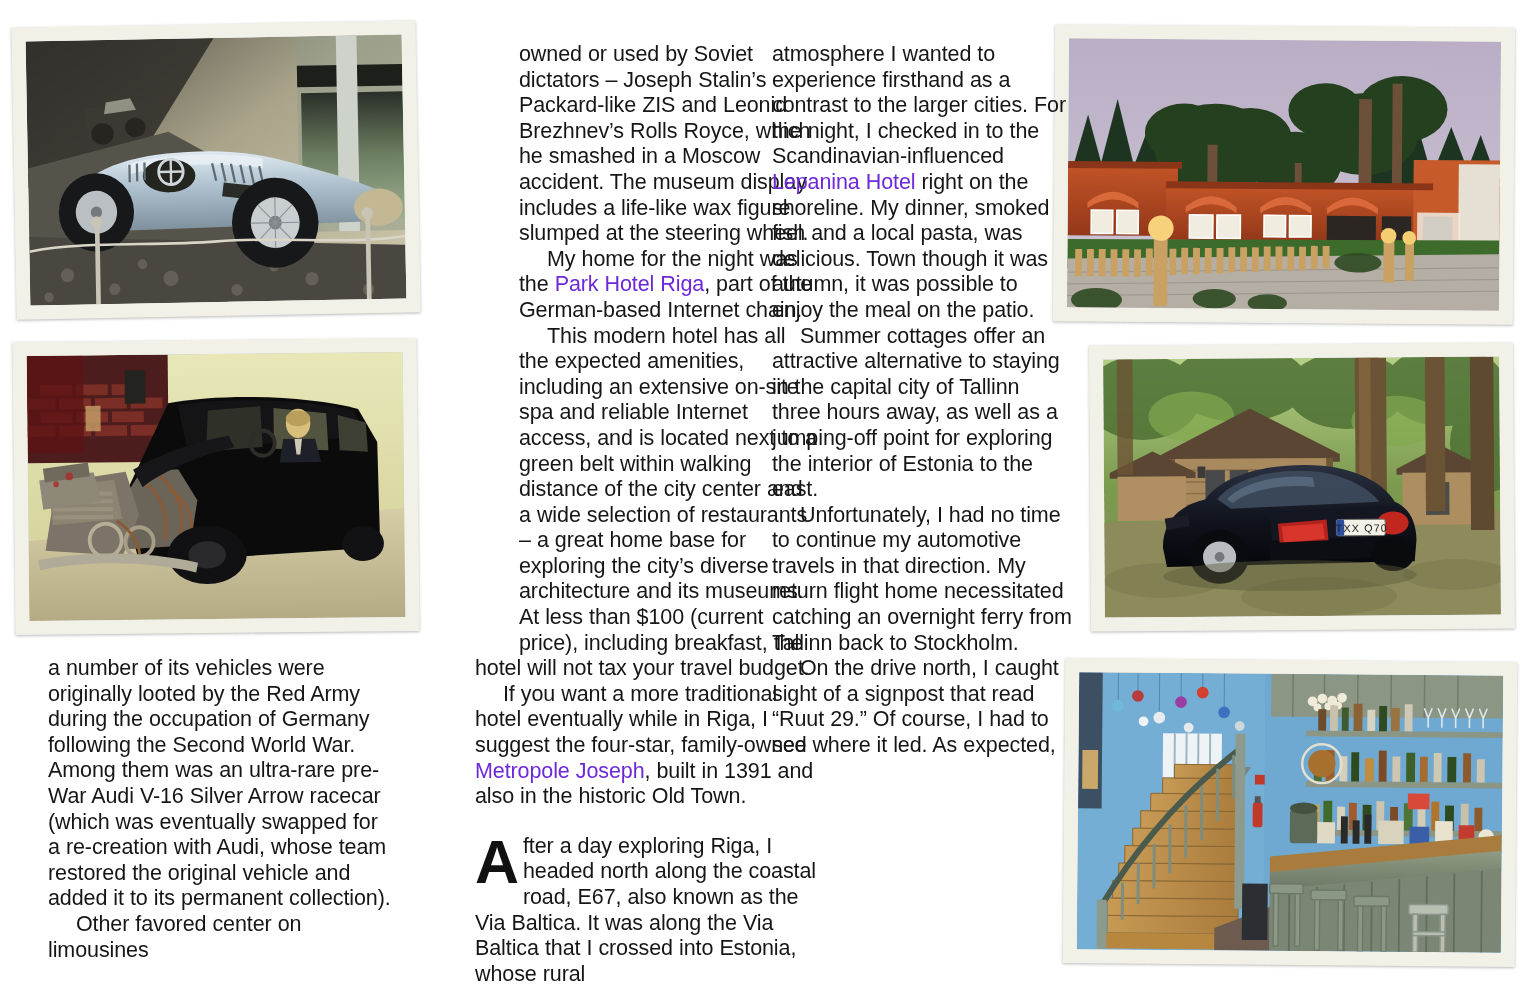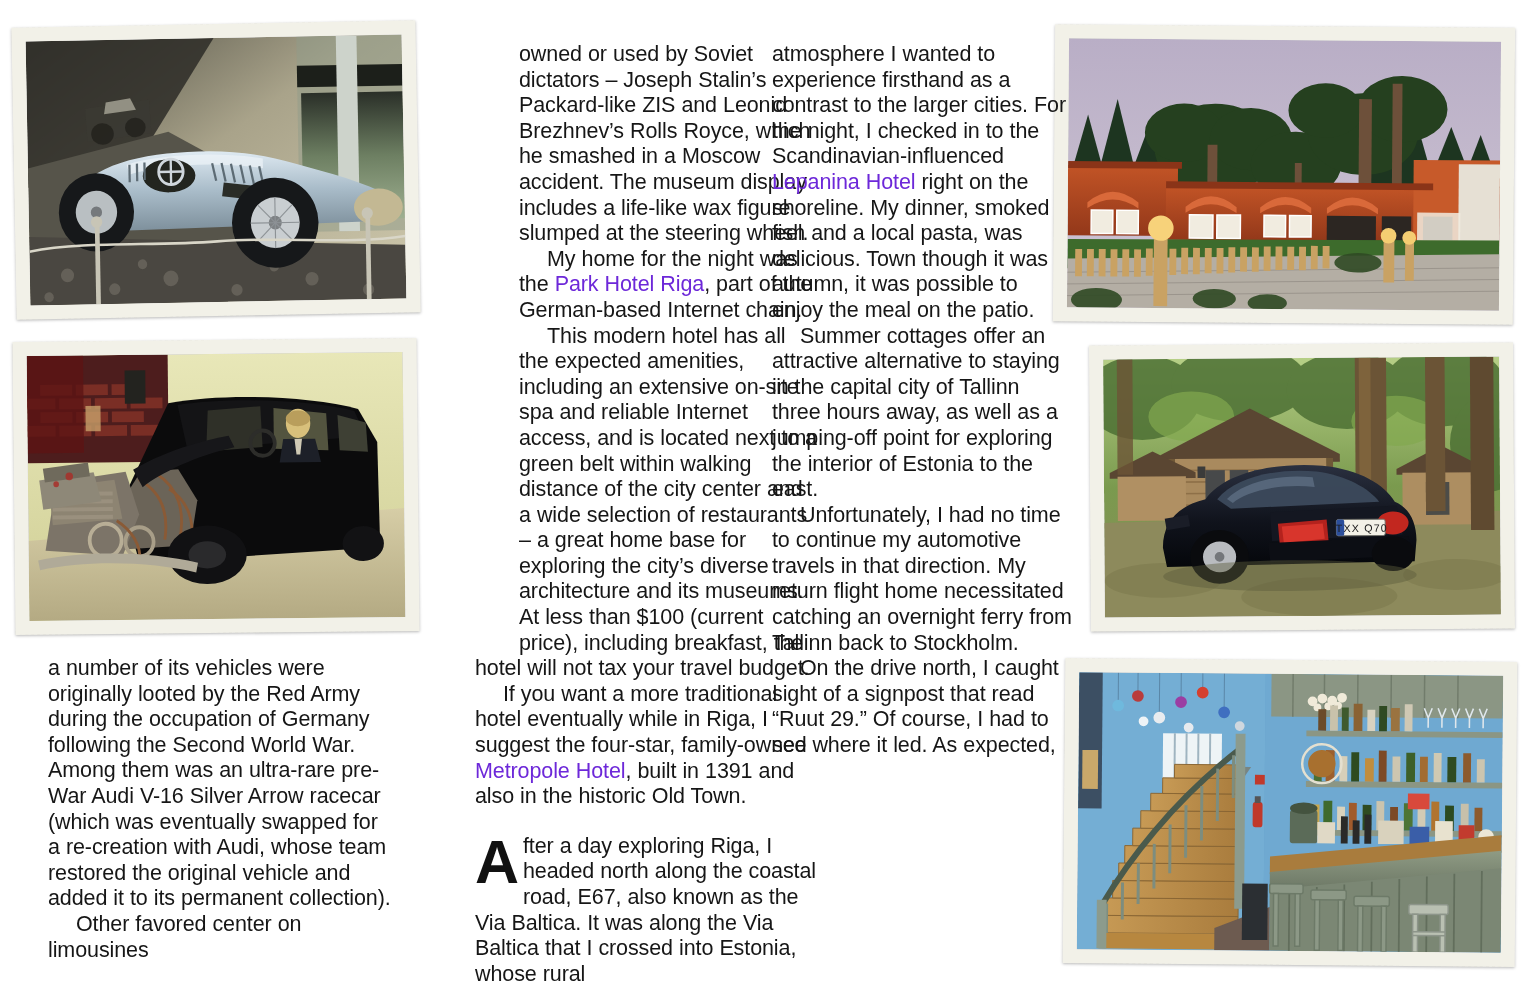--- a/index.html
+++ b/index.html
@@ -727,21 +727,21 @@
     <div class="floatbox" style="height:600px;width:44px;"></div>
 
     <p>owned or used by Soviet dictators – Joseph Stalin’s Packard-like ZIS and Leonid Brezhnev’s Rolls Royce, which he smashed in a Moscow accident. The museum display includes a life-like wax figure slumped at the steering wheel.</p>
 
     <p class="ind"><span>My home for the night was the </span><a class="lnk" href="#">Park Hotel Riga</a><span>, part of the German-based Internet chain.</span></p>
 
     <p class="ind">This modern hotel has all the expected amenities, including an extensive on-site spa and reliable Internet access, and is located next to a green belt within walking distance of the city center and a wide selection of restaurants – a great home base for exploring the city’s diverse architecture and its museums. At less than $100 (current price), including breakfast, the hotel will not tax your travel budget.</p>
 
     <div class="clear"></div>
 
-    <p class="ind"><span>If you want a more traditional hotel eventually while in Riga, I suggest the four-star, family-owned </span><a class="lnk" href="#">Metropole Hotel</a><span>, built in 1391 and also in the historic Old Town.</span></p>
+    <p class="ind"><span>If you want a more traditional hotel eventually while in Riga, I suggest the four-star, family-owned </span><a class="lnk" href="#">Metropole Joseph</a><span>, built in 1391 and also in the historic Old Town.</span></p>
 
     <p class="dropcapwrap"><span class="dropcap">A</span><span>fter a day exploring Riga, I headed north along the coastal road, E67, also known as the Via Baltica. It was along the Via Baltica that I crossed into Estonia, whose rural</span></p>
   </div>
 
   <div class="col" id="col3">
     <p><span>atmosphere I wanted to experience firsthand as a contrast to the larger cities. For the night, I checked in to the Scandinavian-influenced </span><a class="lnk" href="#">Lepanina Hotel</a><span> right on the shoreline. My dinner, smoked fish and a local pasta, was delicious. Town though it was autumn, it was possible to enjoy the meal on the patio.</span></p>
     <p class="ind">Summer cottages offer an attractive alternative to staying in the capital city of Tallinn three hours away, as well as a jumping-off point for exploring the interior of Estonia to the east.</p>
     <p class="ind">Unfortunately, I had no time to continue my automotive travels in that direction. My return flight home necessitated catching an overnight ferry from Tallinn back to Stockholm.</p>
     <p class="ind">On the drive north, I caught sight of a signpost that read “Ruut 29.” Of course, I had to see where it led. As expected,</p>
   </div>

